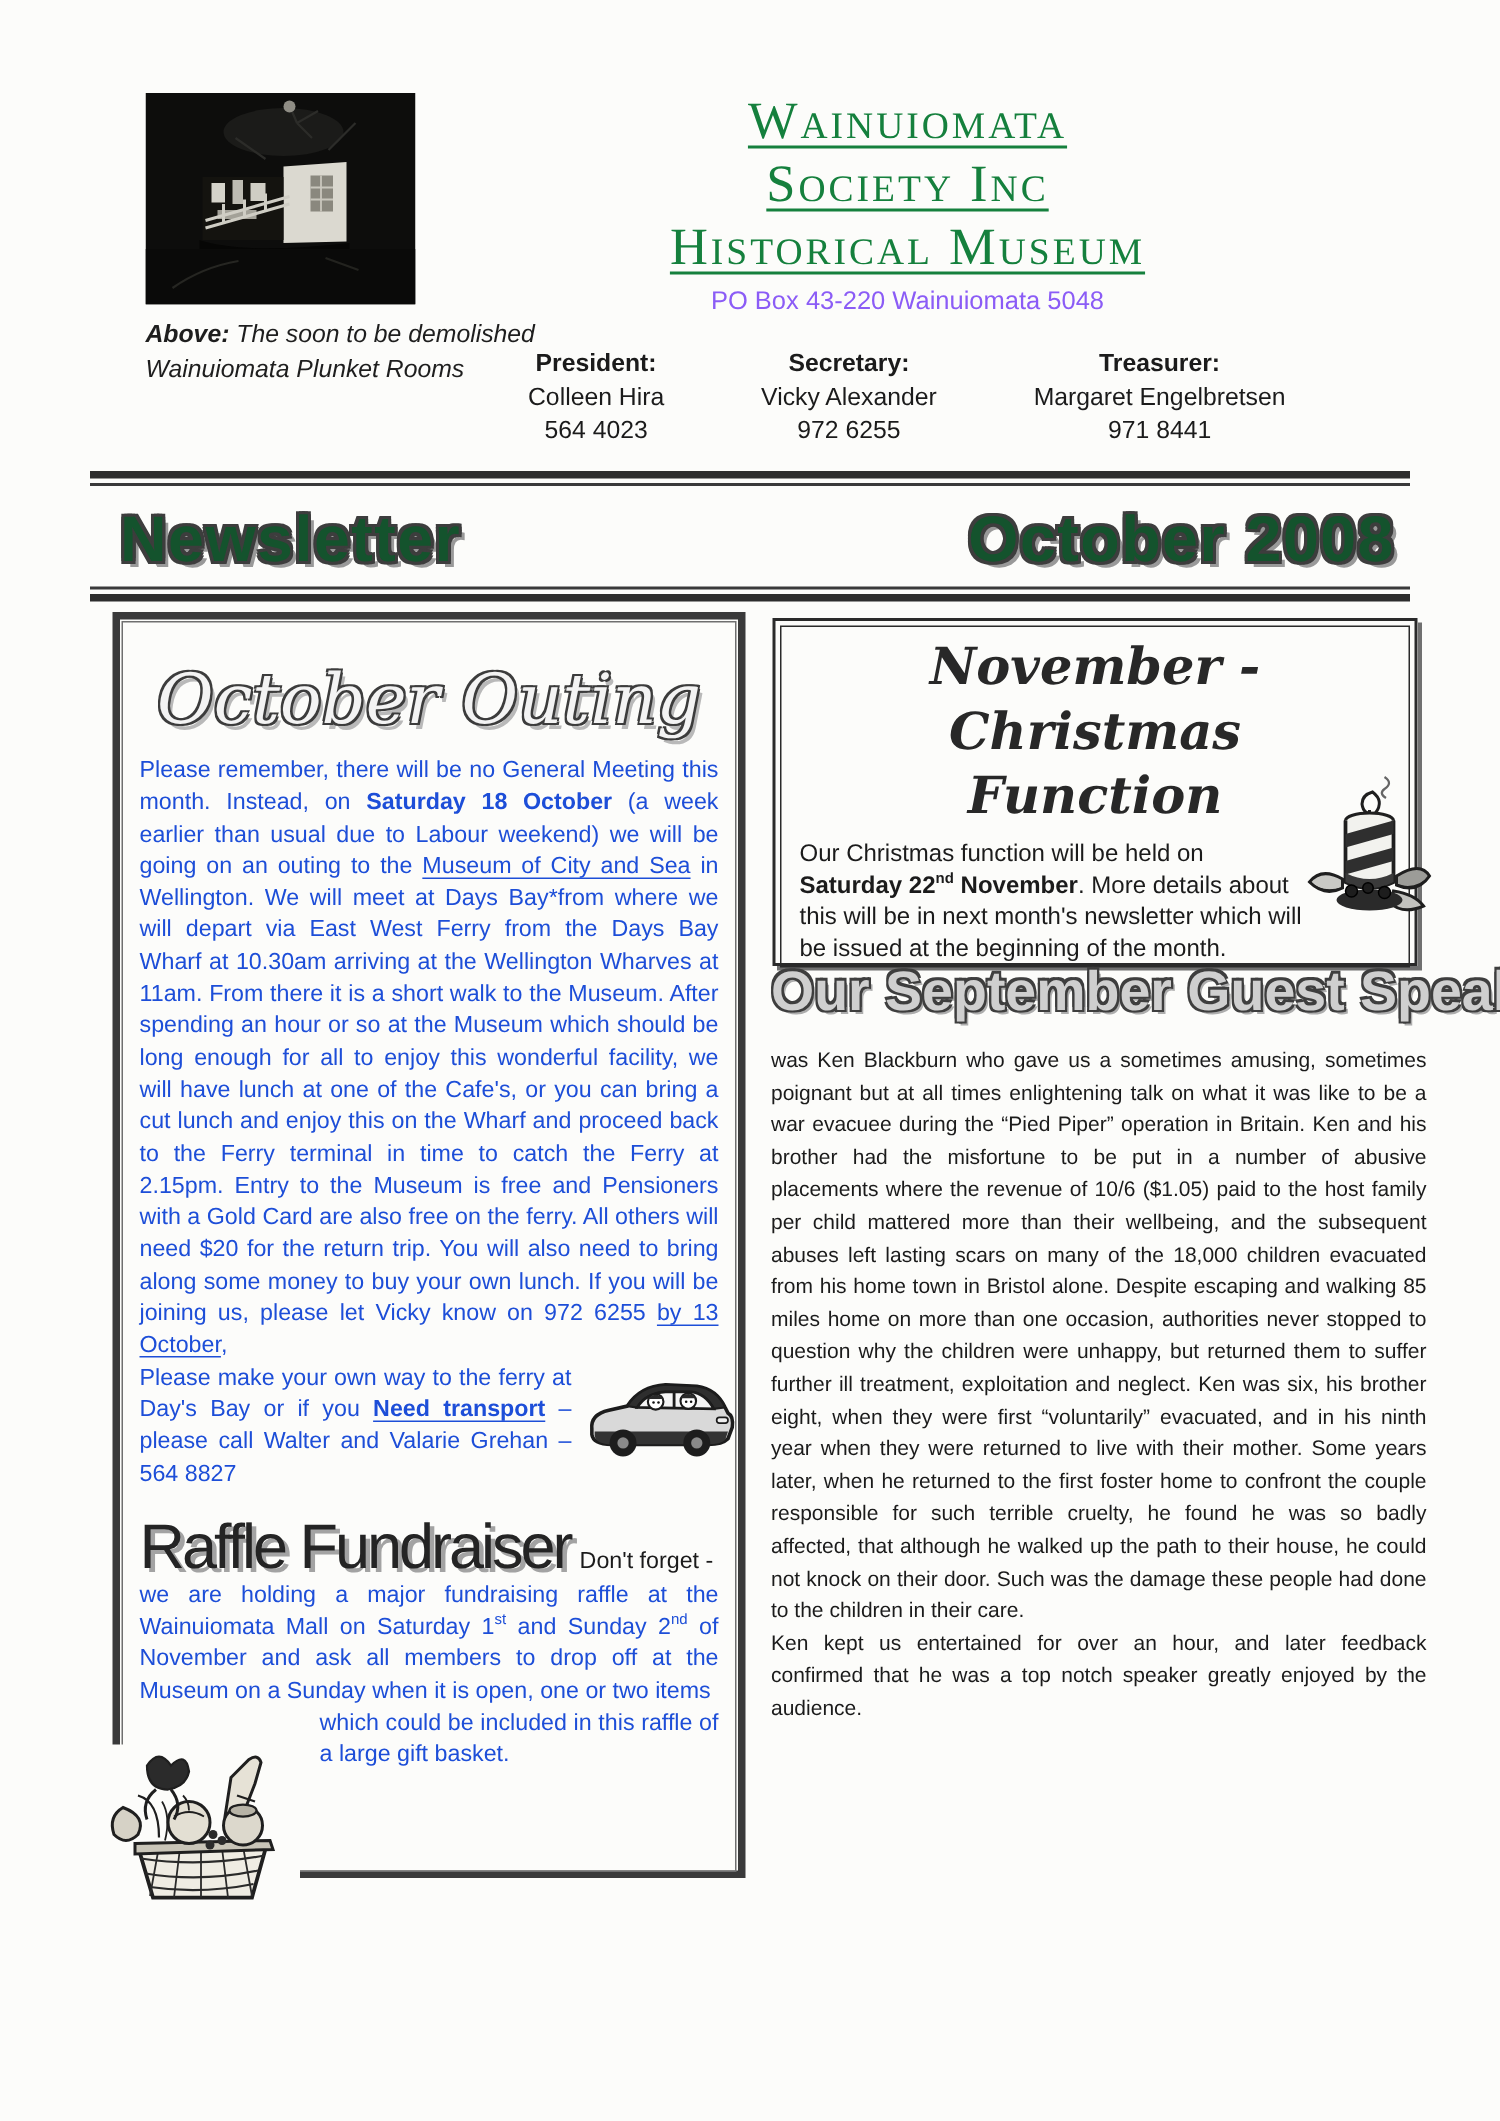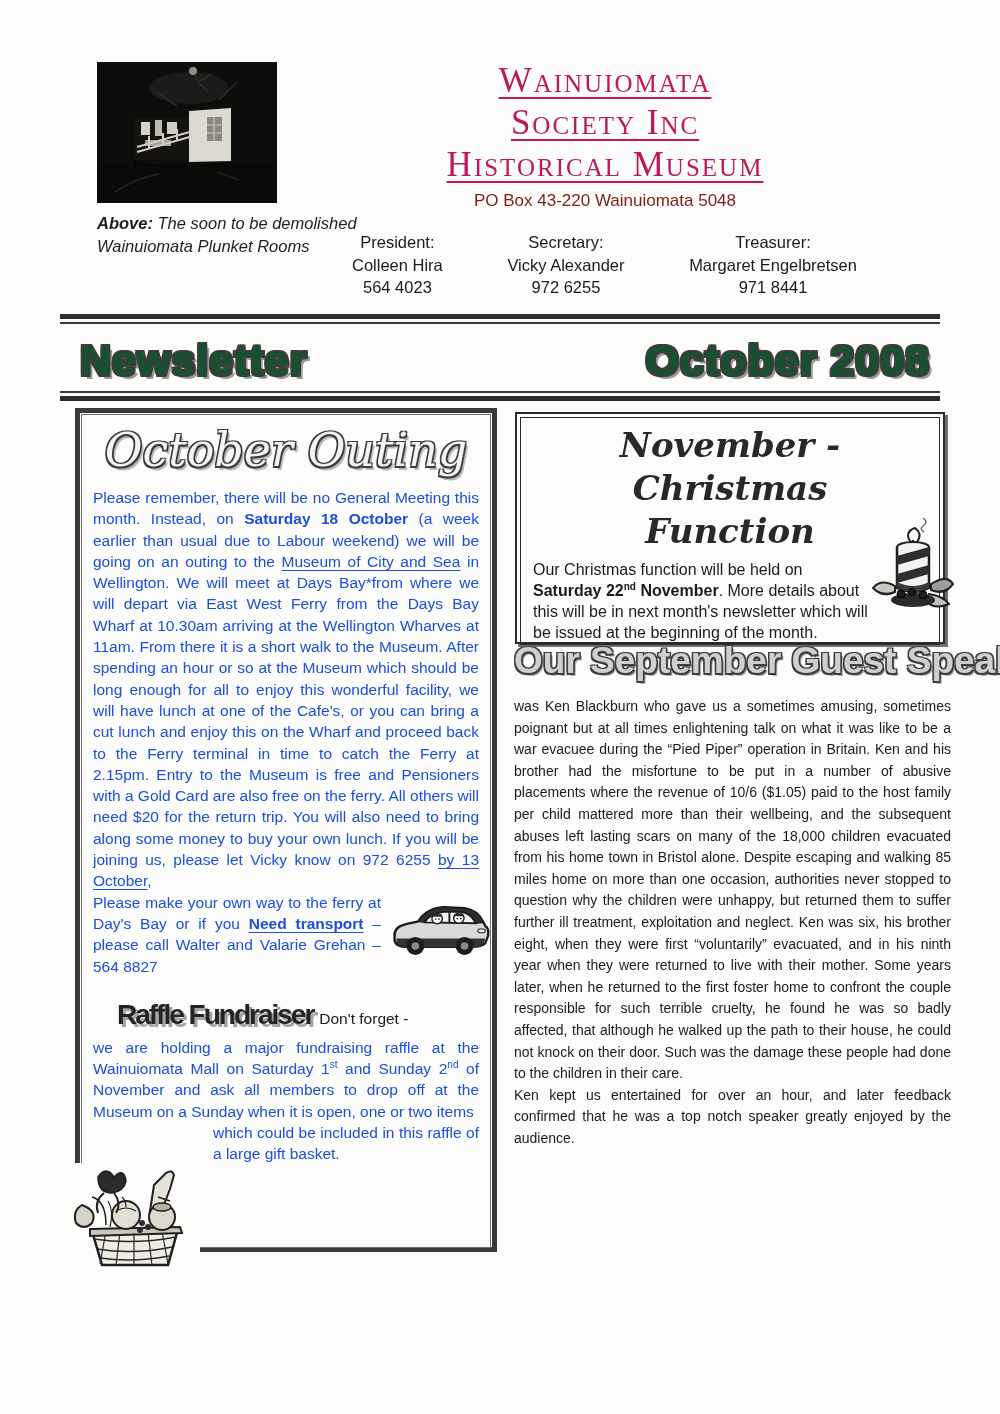--- a/index.html
+++ b/index.html
@@ -6,65 +6,65 @@
   .page{
     position:relative;width:1000px;height:1414px;margin:0 auto;
     background:#fcfcfa;overflow:hidden;
     font-family:"Liberation Sans",sans-serif;color:#1b1b1b;
   }
   
   .photo{position:absolute;left:97px;top:62px;width:180px;height:141px;}
   .title-block{position:absolute;left:380px;top:60px;width:450px;text-align:center;}
   .soc-title{
     font-family:"Liberation Serif",serif;font-variant:small-caps;
-    font-size:35px;letter-spacing:2px;color:#be185d;line-height:42px;
+    font-size:35px;letter-spacing:2px;color:#15803d;line-height:42px;
     text-decoration:underline;text-underline-offset:5px;text-decoration-thickness:2px;
   }
-  .po-box{font-size:17px;margin-top:5px;color:#7f1d1d;text-align:center;}
+  .po-box{font-size:17px;margin-top:5px;color:#8b5cf6;text-align:center;}
   .caption{position:absolute;left:97px;top:212px;width:262px;
     font-style:italic;font-size:16.5px;line-height:23px;color:#1e1e1e;}
   .caption b{font-style:italic;}
   .officers{position:absolute;left:352px;top:231px;width:505px;
     display:flex;justify-content:space-between;}
   .officer{text-align:center;font-size:16.5px;line-height:22.5px;}
-  .officer .role{font-weight:normal;}
+  .officer .role{font-weight:bold;}
   
   .banner{position:absolute;left:60px;top:314px;width:880px;}
   .rule-top{height:3px;border-top:5px solid #2d2d2d;border-bottom:2px solid #3a3a3a;}
   .rule-bottom{height:3px;border-top:2px solid #3a3a3a;border-bottom:5px solid #2d2d2d;}
   .banner-row{height:62px;display:flex;align-items:flex-end;
     justify-content:space-between;padding:2px 10px 3px 20px;}
   .stencil{
     font-weight:bold;font-size:43px;line-height:56px;letter-spacing:1px;
     color:#14532d;
     text-shadow:-2px -2px 0 #3d3d3d,2px -2px 0 #3d3d3d,-2px 2px 0 #3d3d3d,
       2px 2px 0 #3d3d3d,-2px 0 0 #3d3d3d,2px 0 0 #3d3d3d,0 -2px 0 #3d3d3d,
       0 2px 0 #3d3d3d,4px 4px 0 #999;
   }
   
   .left-box{position:absolute;left:75px;top:408px;width:422px;height:844px;
     border:5px solid #3a3a3a;box-sizing:border-box;}
   .left-inner{box-sizing:border-box;height:100%;margin:1px;
-    border:1px solid #6f6f6f;padding:4px 11px 10px;}
+    border:1px solid #6f6f6f;padding:20px 11px 10px;}
   .outing-title{
     margin:2px 0 8px;text-align:center;
     font-family:"DejaVu Serif",serif;font-style:italic;font-weight:normal;
     font-size:46px;line-height:58px;color:#f3f3f3;
     text-shadow:-1.5px -1.5px 0 #3c3c3c,1.5px -1.5px 0 #3c3c3c,
       -1.5px 1.5px 0 #3c3c3c,1.5px 1.5px 0 #3c3c3c,3px 4px 0 #b9b9b9;
   }
   .body{font-size:15.5px;line-height:21.3px;margin:0;text-align:justify;color:#1d4ed8;}
   .body u{text-underline-offset:3px;}
   .bu{font-weight:bold;text-decoration:underline;text-underline-offset:3px;}
   .car{float:right;width:104px;height:64px;margin:4px -12px 0 6px;}
   .raffle-head{margin-top:16px;white-space:nowrap;}
   .raffle-title{
     display:inline-block;vertical-align:baseline;
-    font-weight:bold;font-size:28px;line-height:44px;letter-spacing:-2px;
-    color:#242424;text-shadow:3px 3px 0 #a3a3a3;margin-left:24px;
+    font-weight:normal;font-size:42px;line-height:44px;letter-spacing:-2px;
+    color:#242424;text-shadow:3px 3px 0 #a3a3a3;
   }
   .raffle-intro{font-size:15.5px;margin-left:6px;}
   .basket-spacer{float:left;width:120px;height:64px;}
   .basket{position:absolute;left:-18px;bottom:-30px;width:142px;height:120px;}
   
   .xmas-box{position:absolute;left:515px;top:412px;width:430px;height:232px;
     border:2px solid #2a2a2a;box-sizing:border-box;box-shadow:3px 3px 0 #707070;}
   .xmas-inner{box-sizing:border-box;height:100%;margin:3px;
     border:1px solid #2a2a2a;padding:4px 12px;position:relative;}
   .xmas-title{

